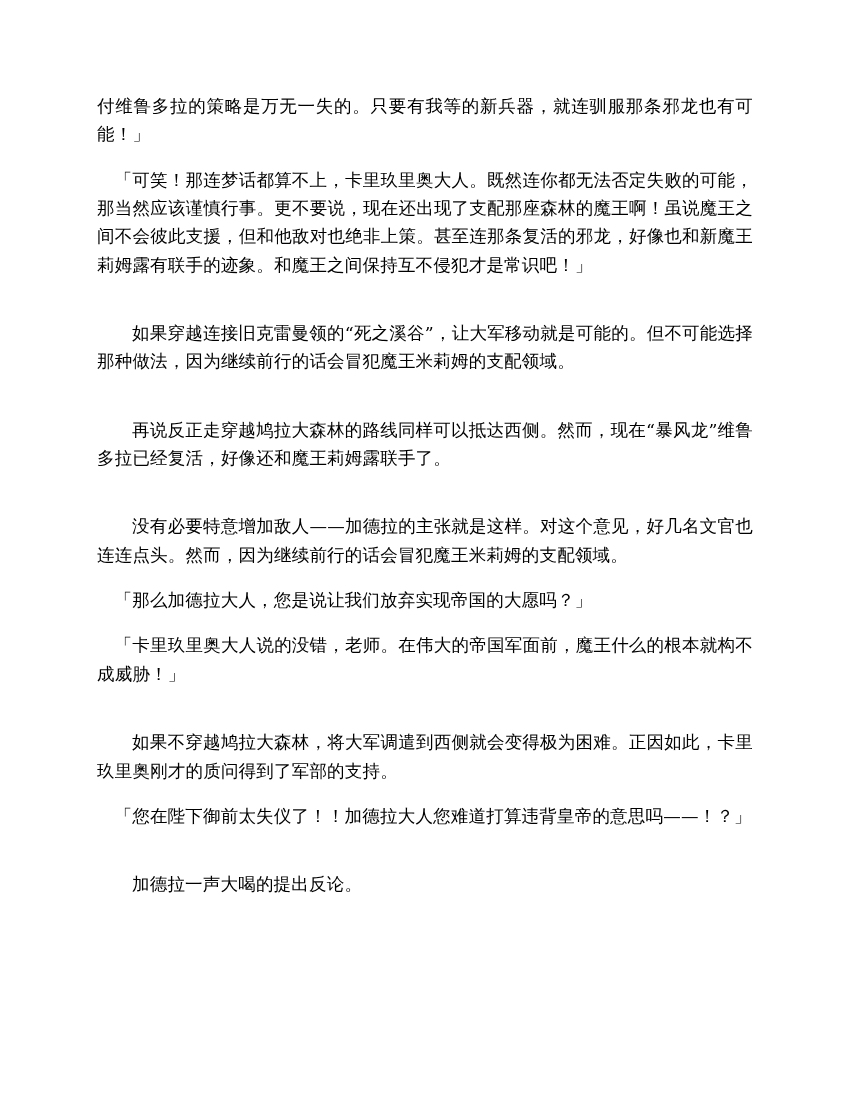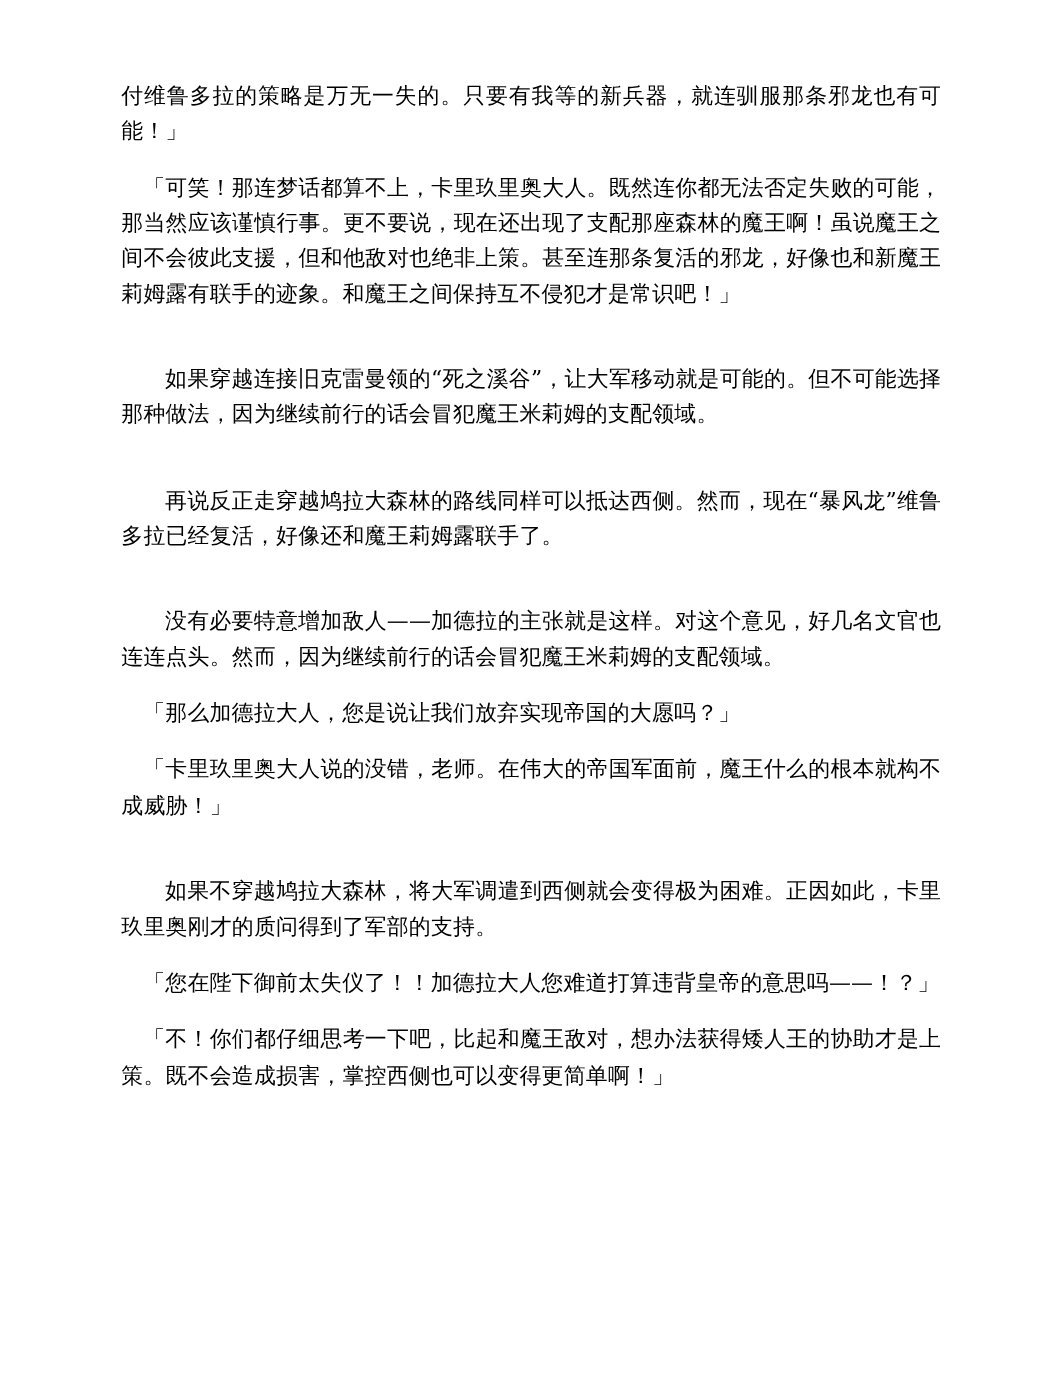--- a/index.html
+++ b/index.html
@@ -12,21 +12,21 @@
     background: #ffffff;
     font-family: "DejaVu Serif", "Liberation Serif", serif;
     color: #000000;
     overflow: hidden;
   }
   .page {
     position: relative;
     width: 850px;
     height: 1100px;
     box-sizing: border-box;
-    padding: 63px 97px 0 97px;
+    padding: 92px 97px 0 97px;
   }
   .doc-body {
     font-size: 17.5px;
     line-height: 1.62;
     text-align: justify;
     letter-spacing: 0.2px;
   }
   .para {
     margin: 0 0 17px 0;
     text-indent: 0;
@@ -49,15 +49,15 @@
   <div class="doc-body">
     <p class="para noindent">付维鲁多拉的策略是万无一失的。只要有我等的新兵器，就连驯服那条邪龙也有可能！」</p>
     <p class="para indent-half">「可笑！那连梦话都算不上，卡里玖里奥大人。既然连你都无法否定失败的可能，那当然应该谨慎行事。更不要说，现在还出现了支配那座森林的魔王啊！虽说魔王之间不会彼此支援，但和他敌对也绝非上策。甚至连那条复活的邪龙，好像也和新魔王莉姆露有联手的迹象。和魔王之间保持互不侵犯才是常识吧！」</p>
     <p class="para indent-1">如果穿越连接旧克雷曼领的“死之溪谷”，让大军移动就是可能的。但不可能选择那种做法，因为继续前行的话会冒犯魔王米莉姆的支配领域。</p>
     <p class="para indent-1">再说反正走穿越鸠拉大森林的路线同样可以抵达西侧。然而，现在“暴风龙”维鲁多拉已经复活，好像还和魔王莉姆露联手了。</p>
     <p class="para indent-1">没有必要特意增加敌人——加德拉的主张就是这样。对这个意见，好几名文官也连连点头。然而，因为继续前行的话会冒犯魔王米莉姆的支配领域。</p>
     <p class="para indent-half">「那么加德拉大人，您是说让我们放弃实现帝国的大愿吗？」</p>
     <p class="para indent-half">「卡里玖里奥大人说的没错，老师。在伟大的帝国军面前，魔王什么的根本就构不成威胁！」</p>
     <p class="para indent-1">如果不穿越鸠拉大森林，将大军调遣到西侧就会变得极为困难。正因如此，卡里玖里奥刚才的质问得到了军部的支持。</p>
     <p class="para indent-half">「您在陛下御前太失仪了！！加德拉大人您难道打算违背皇帝的意思吗——！？」</p>
-    <p class="para indent-half">「不！你们都仔细思考一下吧，比起和魔王敌对，想办法获得矮人王的协助才是上策。既不会造成损害，掌控西侧也可以变得更简单啊！」</p>
+    <p class="para indent-1">加德拉一声大喝的提出反论。</p>
   </div>
 </div>
 
 </body></html>

